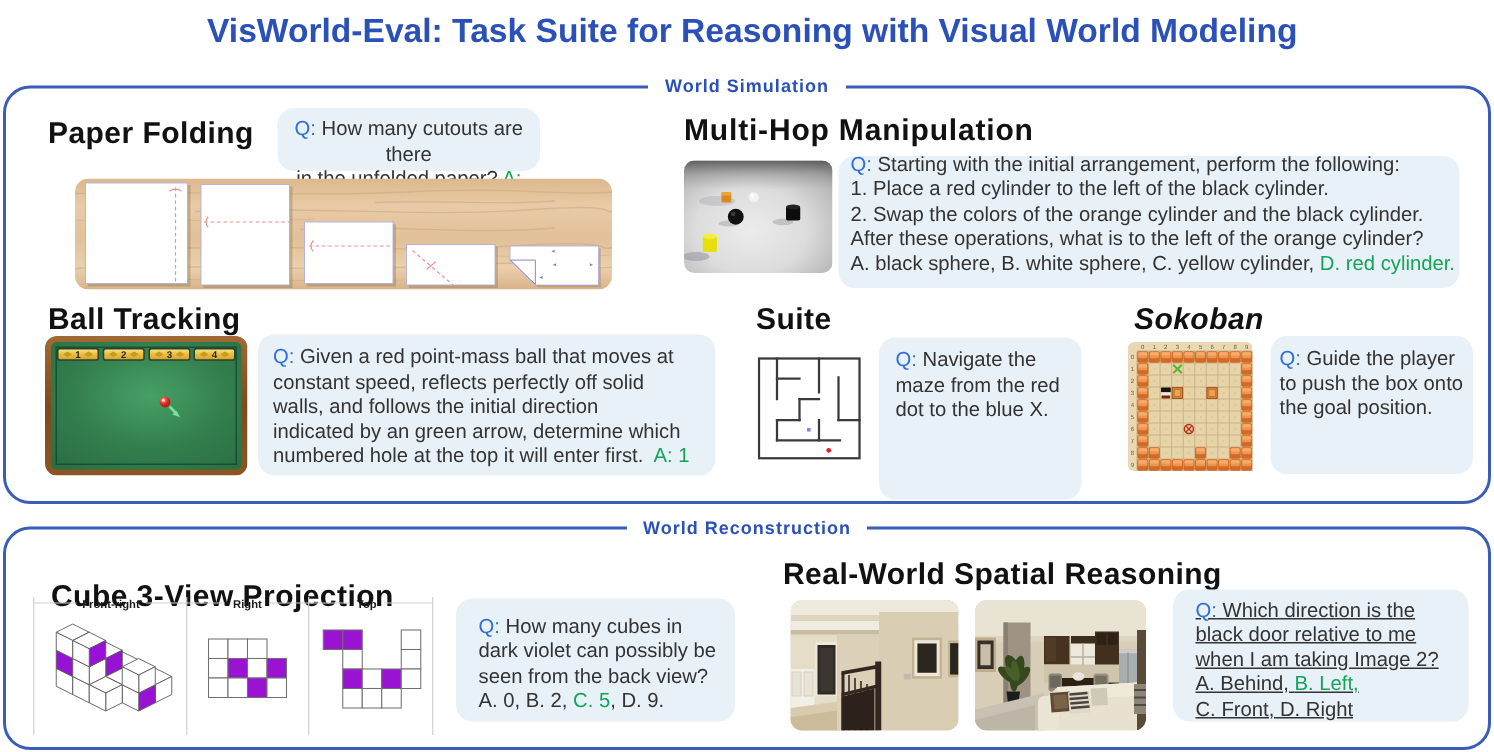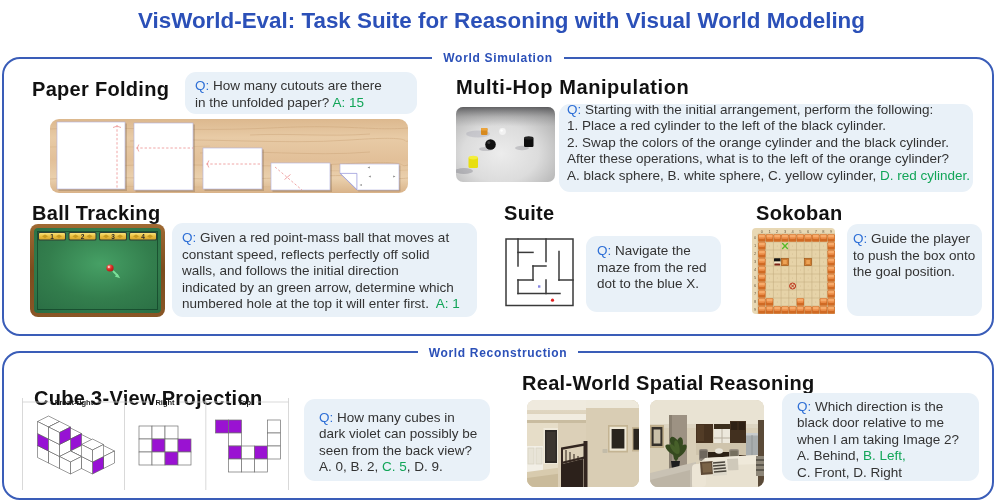--- a/index.html
+++ b/index.html
@@ -20,21 +20,21 @@
 </head>
 <body>
 <div class="abs title">VisWorld-Eval: Task Suite for Reasoning with Visual World Modeling</div>
 
 <div class="abs bigbox" style="left:2px;top:57px;width:988px;height:275px;"></div>
 <div class="abs" style="left:0;top:48px;width:996px;text-align:center;">
   <span class="seclabel">World Simulation</span>
 </div>
 
 <div class="abs h2" style="left:32px;top:78px;">Paper Folding</div>
-<div class="abs qbox" style="left:185px;top:72px;width:232px;height:42px;">
+<div class="abs qbox" style="left:185px;top:72px;width:175px;height:42px;text-align:center;">
   <span class="q">Q:</span> How many cutouts are there<br>in the unfolded paper? <span class="g">A: 15</span>
 </div>
 
 <div class="abs" style="left:50px;top:119px;width:358px;height:74px;" id="wood">
 <svg width="358" height="74" viewBox="0 0 358 74">
  <defs>
   <linearGradient id="wg" x1="0" y1="0" x2="0" y2="1">
    <stop offset="0" stop-color="#dcb88e"></stop>
           <stop offset="0.25" stop-color="#e8cba6"></stop>
    <stop offset="0.55" stop-color="#e2c099"></stop>
@@ -237,25 +237,25 @@
   <line x1="13" y1="42" x2="28" y2="42"></line>
   <line x1="13" y1="42" x2="13" y2="55.5"></line>
   <line x1="13" y1="55.5" x2="55" y2="55.5"></line>
   <line x1="41" y1="42" x2="41" y2="55.5"></line>
   <line x1="54" y1="42" x2="68" y2="42"></line>
  </g>
  <rect x="33" y="47.3" width="2.4" height="2.4" fill="#8585e0"></rect>
  <circle cx="47.5" cy="62.2" r="1.6" fill="#e02020"></circle>
 </svg>
 </div>
-<div class="abs qbox" style="left:586px;top:236px;width:135px;height:76px;padding:7px 11px;">
+<div class="abs qbox" style="left:586px;top:225px;width:135px;height:108px;padding:7px 11px;">
   <span class="q">Q:</span> Navigate the<br>maze from the red<br>dot to the blue X.<br>
 </div>
 
-<div class="abs h2" style="left:756px;top:202px;">Sokoban</div>
+<div class="abs h2" style="left:756px;top:202px;font-style:italic;">Sokoban</div>
 <div class="abs" style="left:752px;top:228px;width:83px;height:86px;" id="sokoban">
 <svg width="83" height="86" viewBox="0 0 83 86">
 <rect width="83" height="86" rx="4" fill="#e8d8b4"></rect>
 <rect x="6.0" y="6.0" width="77" height="80" fill="#e6d3a8"></rect>
 <path d="M6.0,6.0 V86 M13.7,6.0 V86 M21.4,6.0 V86 M29.1,6.0 V86 M36.8,6.0 V86 M44.5,6.0 V86 M52.2,6.0 V86 M59.9,6.0 V86 M67.6,6.0 V86 M75.3,6.0 V86 M83.0,6.0 V86 M6.0,6.0 H83 M6.0,14.0 H83 M6.0,22.0 H83 M6.0,30.0 H83 M6.0,38.0 H83 M6.0,46.0 H83 M6.0,54.0 H83 M6.0,62.0 H83 M6.0,70.0 H83 M6.0,78.0 H83 M6.0,86.0 H83" stroke="#c0a87c" stroke-width="0.5" fill="none"></path>
 <circle cx="17.6" cy="18.0" r="0.4" fill="#c6ae80"></circle>
       <circle cx="17.6" cy="26.0" r="0.4" fill="#c6ae80"></circle>
       <circle cx="17.6" cy="34.0" r="0.4" fill="#c6ae80"></circle>
       <circle cx="17.6" cy="42.0" r="0.4" fill="#c6ae80"></circle>
       <circle cx="17.6" cy="50.0" r="0.4" fill="#c6ae80"></circle>
@@ -799,15 +799,15 @@
    <polygon points="62,61.5 76,60.5 77,75 63,76" fill="#ddd8ca"></polygon>
    <path d="M63,63 l12,-1 M63,66 l12.4,-1 M63.5,69 l12.4,-1 M64,72 l12.4,-1" stroke="#4a453c" stroke-width="1.6"></path>
    <polygon points="77,59 88,58.5 88.5,70 78,70.5" fill="#cfc9ba"></polygon>
   </g>
 
   <rect x="106" y="56" width="8" height="20" fill="#8d8678"></rect>
   <path d="M106,60 h8 M106,65 h8 M106,70 h8" stroke="#4e4a40" stroke-width="1.4"></path>
  </g>
 </svg>
 </div>
-<div class="abs qbox" style="left:782px;top:393px;width:197px;height:88px;padding:5.5px 10px 3px 15px;">
+<div class="abs qbox" style="left:782px;top:393px;width:197px;height:88px;padding:5.5px 10px 3px 15px;text-decoration:underline;">
   <span class="q">Q:</span> Which direction is the<br>black door relative to me<br>when I am taking Image 2?<br>A. Behind, <span class="g">B. Left,</span><br>C. Front, D. Right
 </div>
 
 </body></html>

